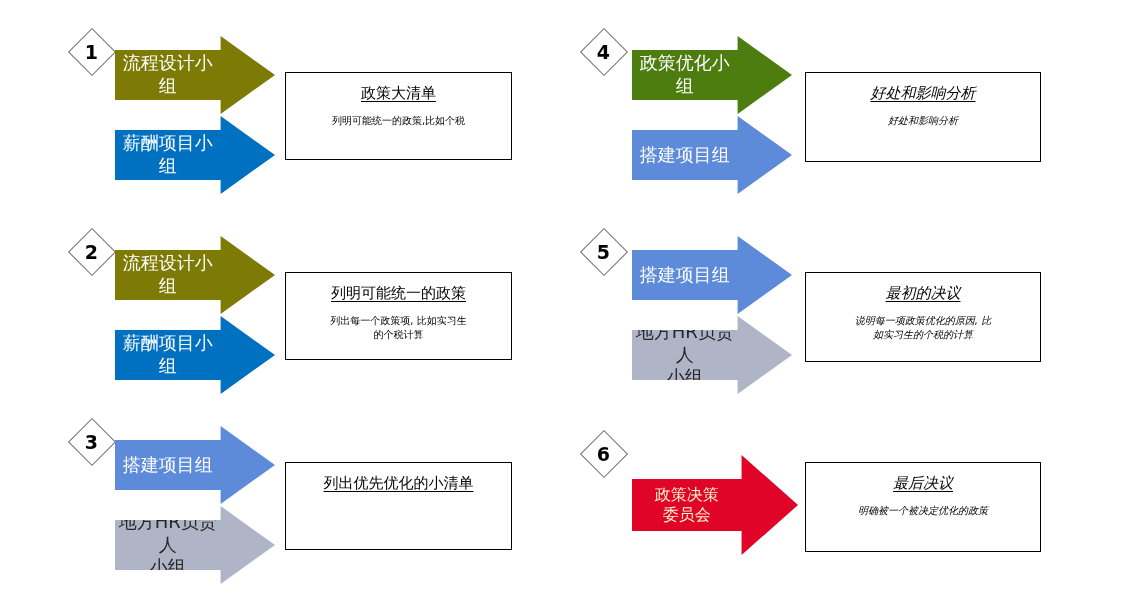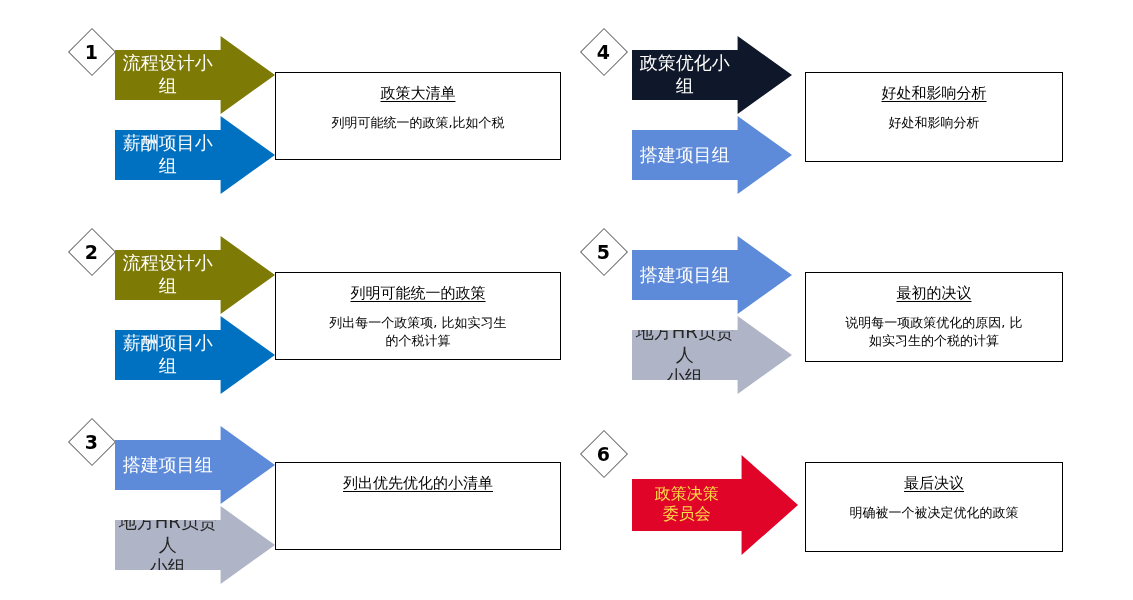--- a/index.html
+++ b/index.html
@@ -39,28 +39,28 @@
     text-align:center; font-size:18px; line-height:1.25; white-space:pre-line;
   }
   .arrow-red {
     left:60px; top:37px; width:166px; height:100px;
     clip-path:polygon(0 24%,66% 24%,66% 0,100% 50%,66% 100%,66% 76%,0 76%);
   }
   .arrow-red .arrow-label { top:24%; height:52%; font-size:16px; }
 
   
   .outbox {
-    position:absolute; left:215px; top:44px; width:286px; height:88px;
+    position:absolute; left:225px; top:44px; width:227px; height:88px;
     background:#fff; border:1.5px solid #000;
     display:flex; flex-direction:column; align-items:center;
     padding:11px 8px 0 8px; gap:11px;
   }
-  .col-right .outbox { left:233px; width:258px; height:90px; }
+  .col-right .outbox { left:233px; width:236px; height:90px;font-style:italic; }
   .box-title { font-size:15px; text-decoration:underline; text-underline-offset:3px; white-space:nowrap; }
-  .box-body  { font-size:13px; line-height:1.42; text-align:center; white-space:pre-line; }
+  .box-body  { font-size:10px; line-height:1.42; text-align:center; white-space:pre-line; }
 </style>
 </head>
 <body>
 
 <div class="canvas">
 
   <section class="step col-left pos-1">
     <div class="diamond">
       <div class="diamond-shape">
         <span class="diamond-num">1</span>
@@ -114,21 +114,21 @@
       <div class="box-title">列出优先优化的小清单</div>
     </div>
   </section>
 
   <section class="step col-right pos-4">
     <div class="diamond">
       <div class="diamond-shape">
         <span class="diamond-num">4</span>
       </div>
     </div>
-    <div class="arrow arrow-1" style="background-color: #0f172a;">
+    <div class="arrow arrow-1" style="background-color: #4d7c0f;">
       <span class="arrow-label" style="color: rgb(255, 255, 255);">政策优化小组</span>
     </div>
     <div class="arrow arrow-2" style="background-color: rgb(94, 139, 217);">
       <span class="arrow-label" style="color: rgb(255, 255, 255);">搭建项目组</span>
     </div>
     <div class="outbox">
       <div class="box-title">好处和影响分析</div>
       <div class="box-body">好处和影响分析</div>
     </div>
   </section>
@@ -153,21 +153,21 @@
     </div>
   </section>
 
   <section class="step col-right pos-6">
     <div class="diamond">
       <div class="diamond-shape">
         <span class="diamond-num">6</span>
       </div>
     </div>
     <div class="arrow arrow-red" style="background-color: rgb(224, 4, 40);">
-      <span class="arrow-label" style="color: #fde047; font-family: Liberation Mono, monospace;">政策决策
+      <span class="arrow-label" style="color: #fef9c3;">政策决策
 委员会</span>
     </div>
     <div class="outbox">
       <div class="box-title">最后决议</div>
       <div class="box-body">明确被一个被决定优化的政策</div>
     </div>
   </section>
 
 </div>
 

